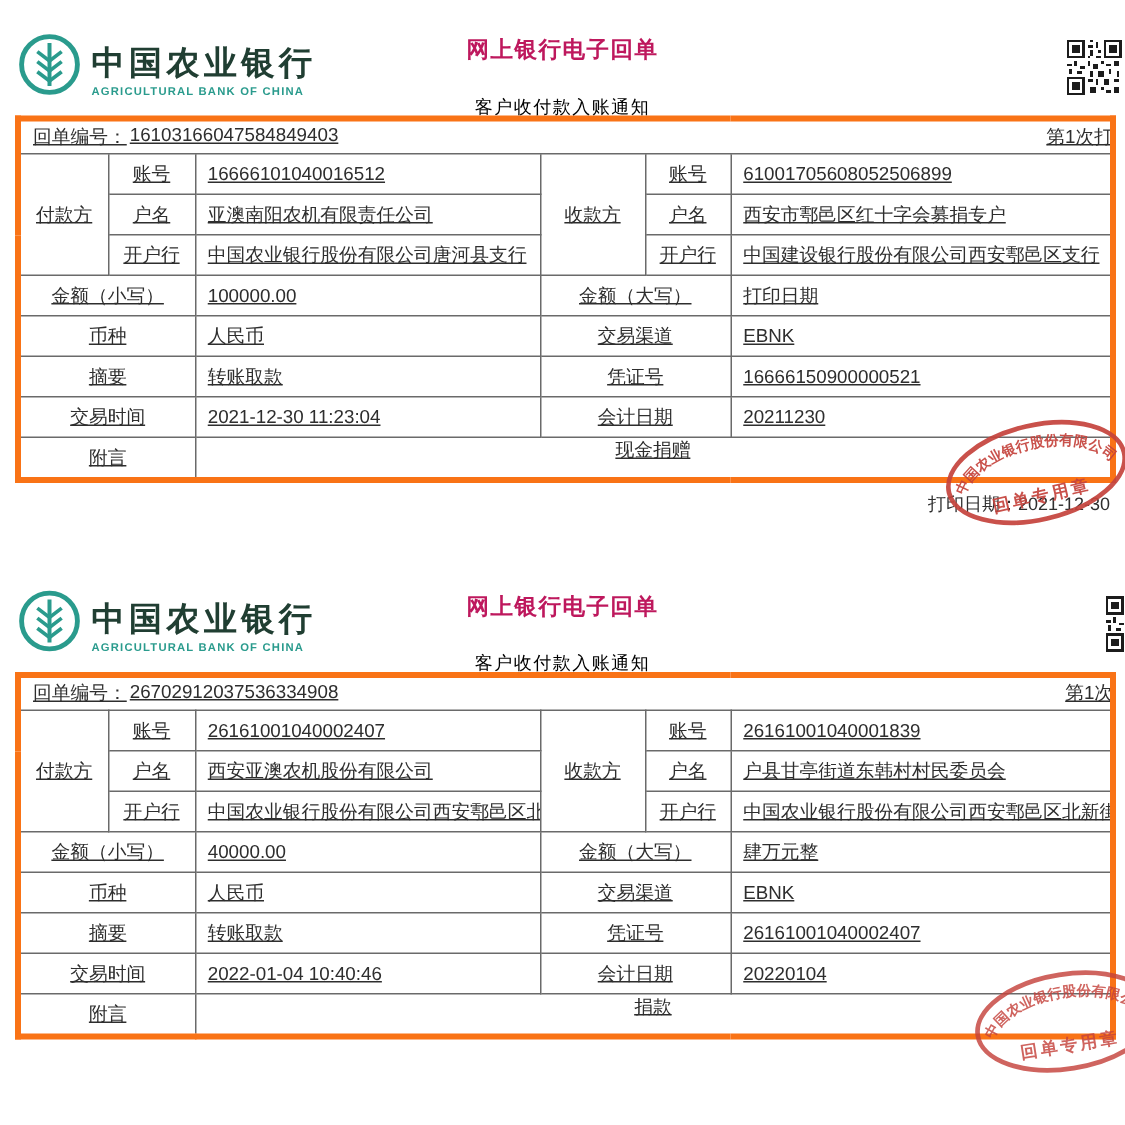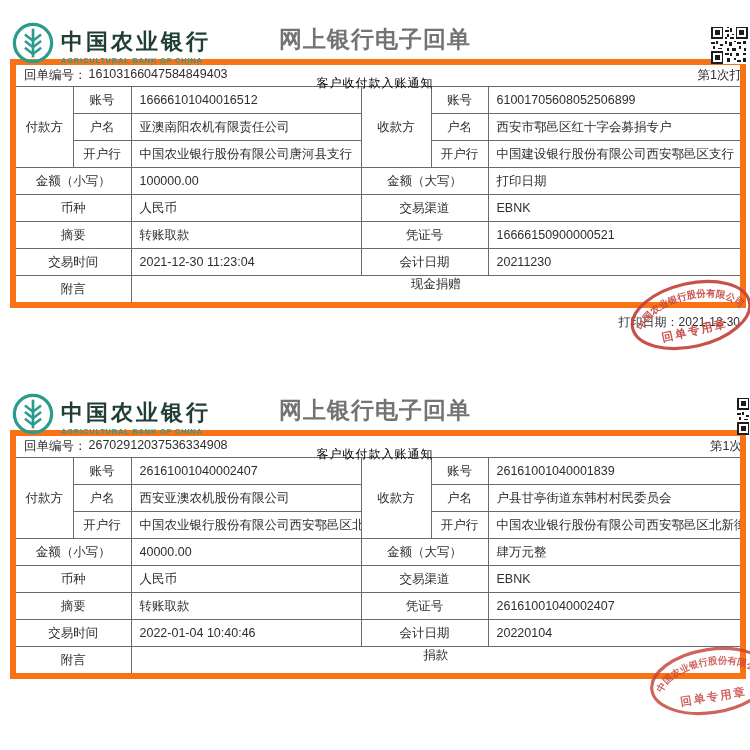--- a/index.html
+++ b/index.html
@@ -1,34 +1,34 @@
 <!DOCTYPE html>
 <html><head>
 <meta charset="utf-8">
 <style>
   html,body{margin:0;padding:0;background:#fff;}
   .page{position:relative;width:750px;height:750px;overflow:hidden;background:#fff;
         font-family:"Liberation Sans","DejaVu Sans",sans-serif;color:#2e2e2e;}
   .receipt{position:absolute;left:0;width:750px;}
   .r1{top:0;} .r2{top:371px;}
 
-  .r-header{position:relative;height:59px;}
+  .r-header{position:relative;height:77px;}
   .logo-block{position:absolute;left:12px;top:22px;display:flex;align-items:flex-end;gap:7px;}
   .logo-icon{flex:0 0 auto;}
   .bank-names{display:flex;flex-direction:column;line-height:1;}
   .bank-cn{font-size:22px;font-weight:bold;color:#203e32;letter-spacing:3px;}
   .bank-en{font-size:7.5px;font-weight:bold;color:#2a9b8d;letter-spacing:0.8px;margin-top:4px;}
   .title-block{position:absolute;left:0;top:24px;width:100%;text-align:center;}
-  .r-title{font-size:23px;font-weight:bold;color:#737373;letter-spacing:1px;}
+  .r-title{font-size:15px;font-weight:bold;color:#be185d;letter-spacing:1px;}
   .r-subtitle{font-size:12px;color:#000000;margin-top:20px;letter-spacing:1px;}
   .qr{position:absolute;top:26px;}
   .r1 .qr{left:711px;} .r2 .qr{left:737px;}
 
   table.rt{border-collapse:collapse;table-layout:fixed;width:730px;margin-left:10px;
-           border:6px solid #f97316;}
+           border:4px solid #f97316;text-decoration:underline;}
   table.rt td{border:1px solid #6a6a6a;font-size:12.5px;height:26px;padding:0 8px;
               overflow:hidden;white-space:nowrap;color:#2e2e2e;}
   td.lbl{text-align:center;padding:0 2px;}
   td.val{text-align:left;padding-left:10px;}
   tr.headrow td{height:21px;}
   .head-inner{display:flex;justify-content:space-between;align-items:center;margin-right:-10px;}
   .head-left{display:flex;gap:2px;}
   td.remark-lbl{height:64px;text-align:center;}
   td.remark-cell{height:64px;vertical-align:top;text-align:center;padding-top:3px;padding-right:88px;margin-top:48px;}
 

